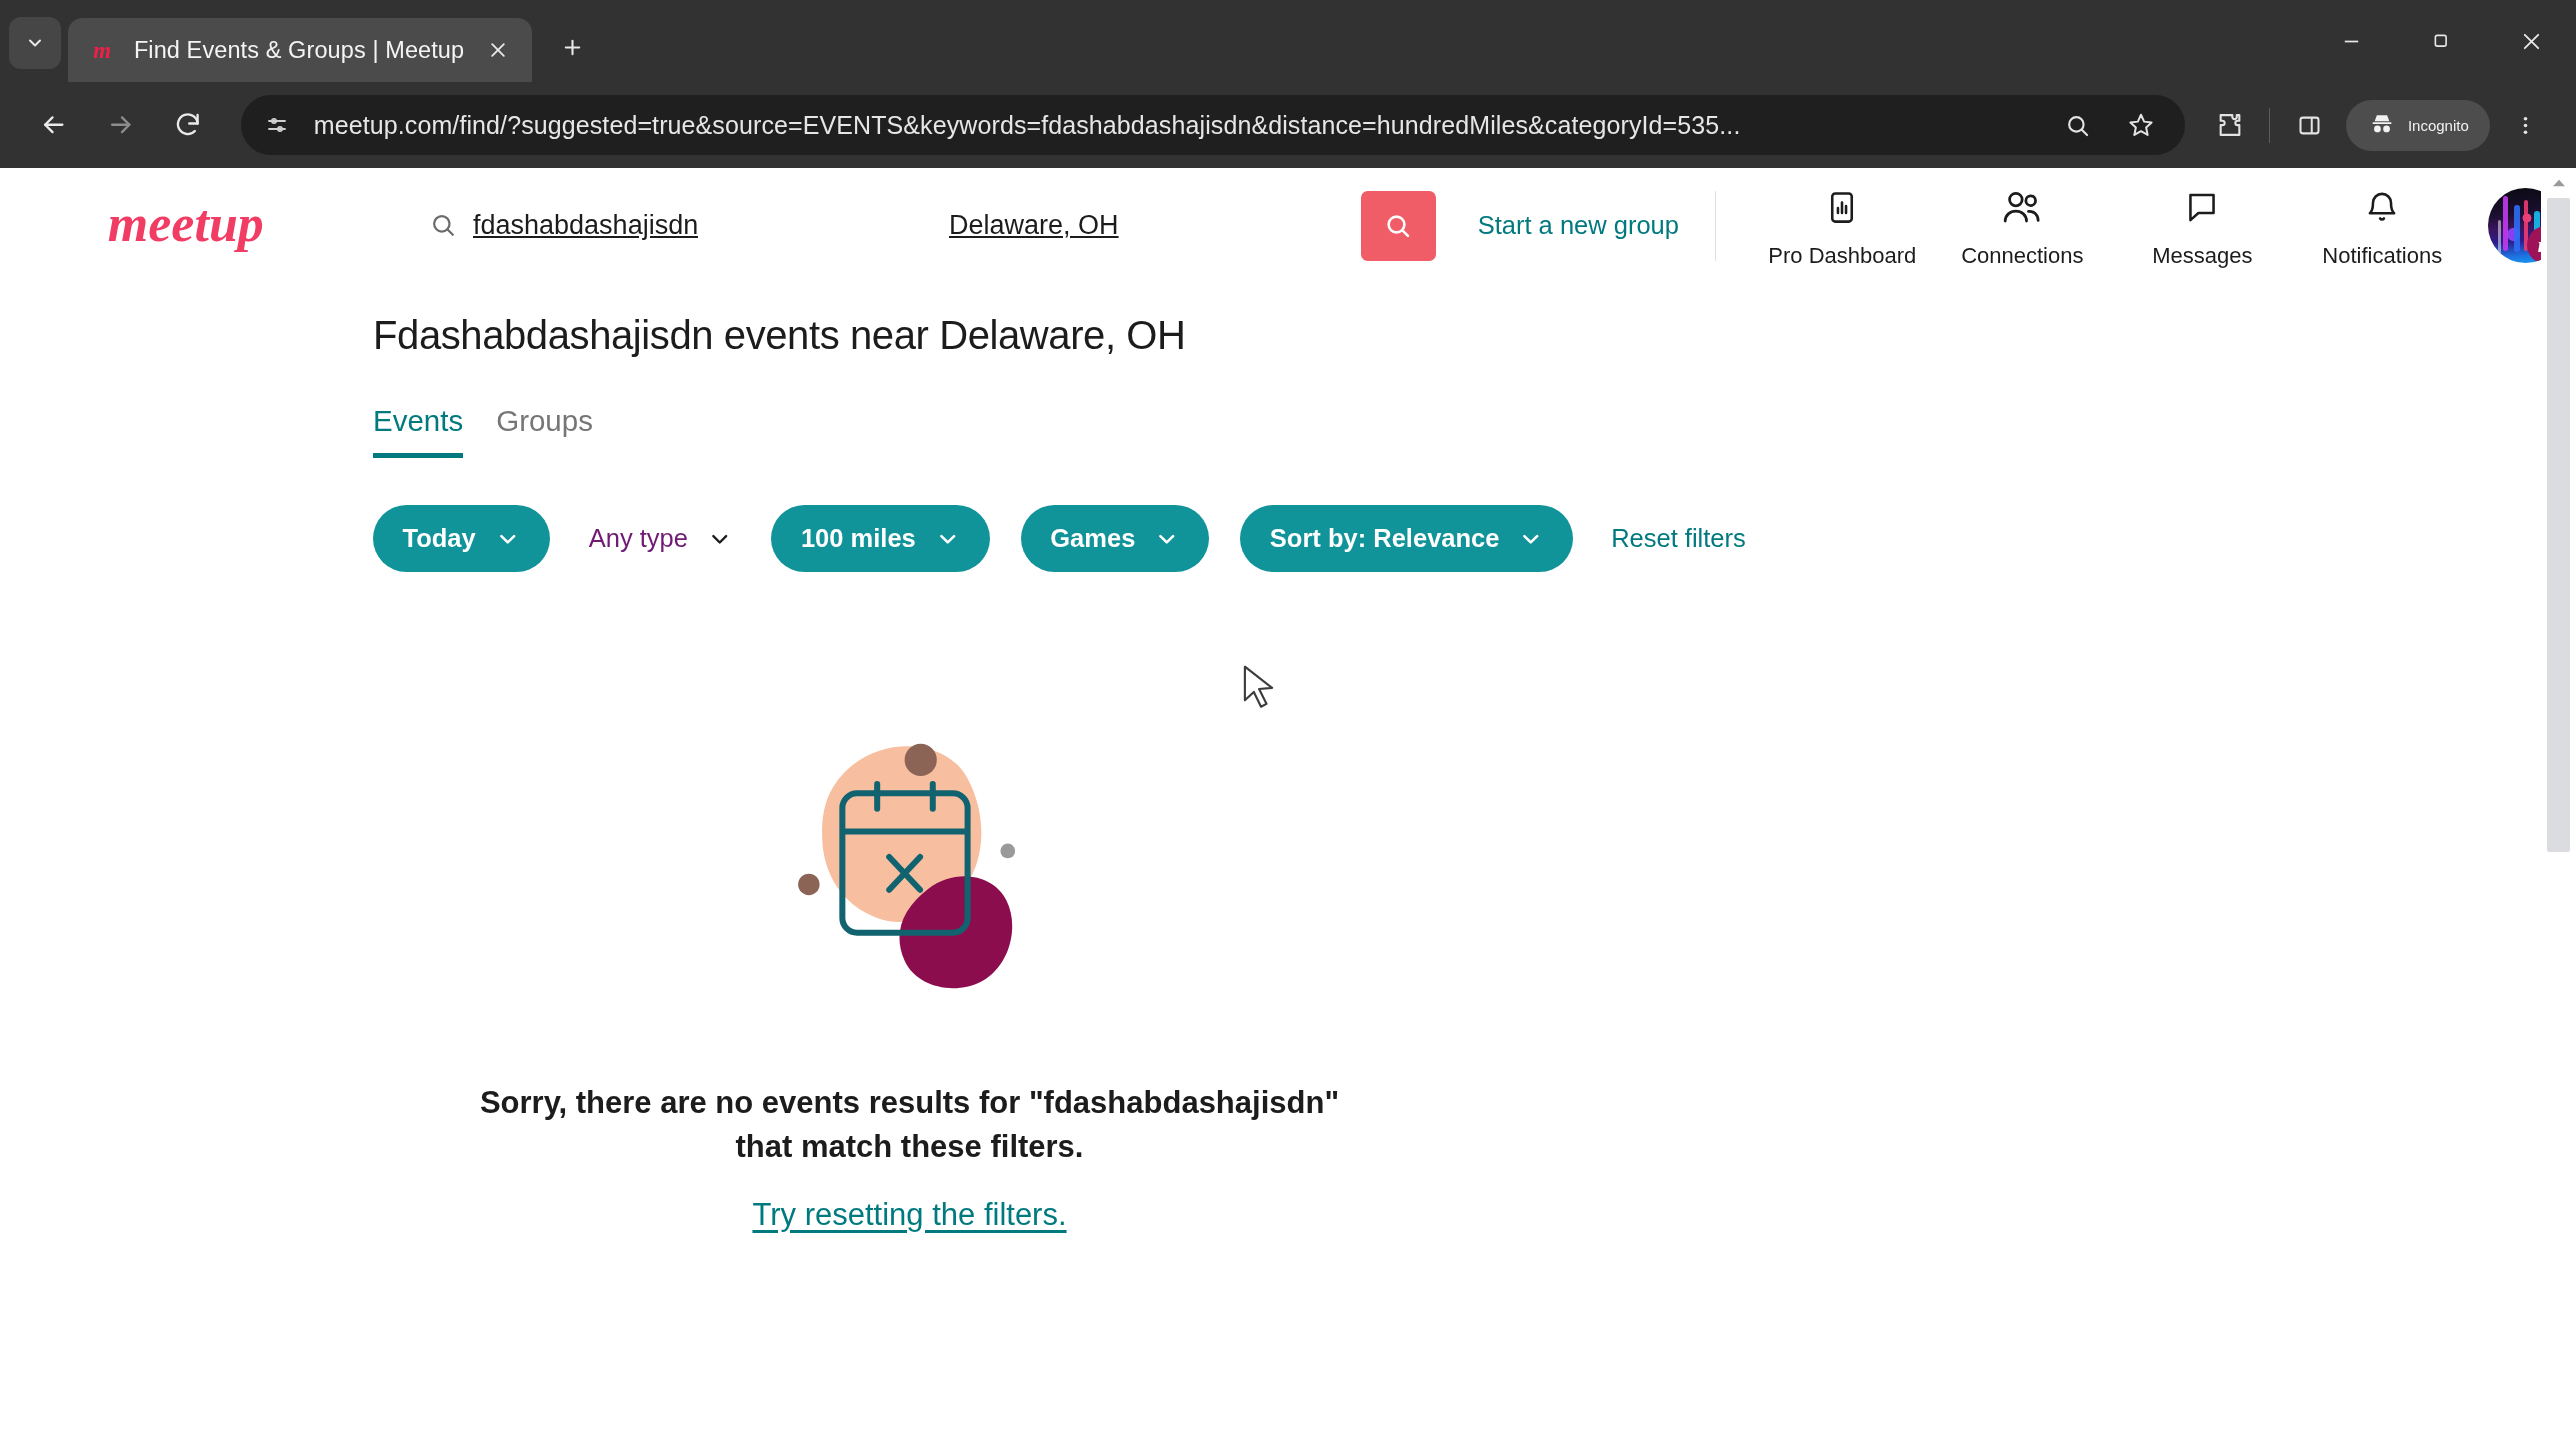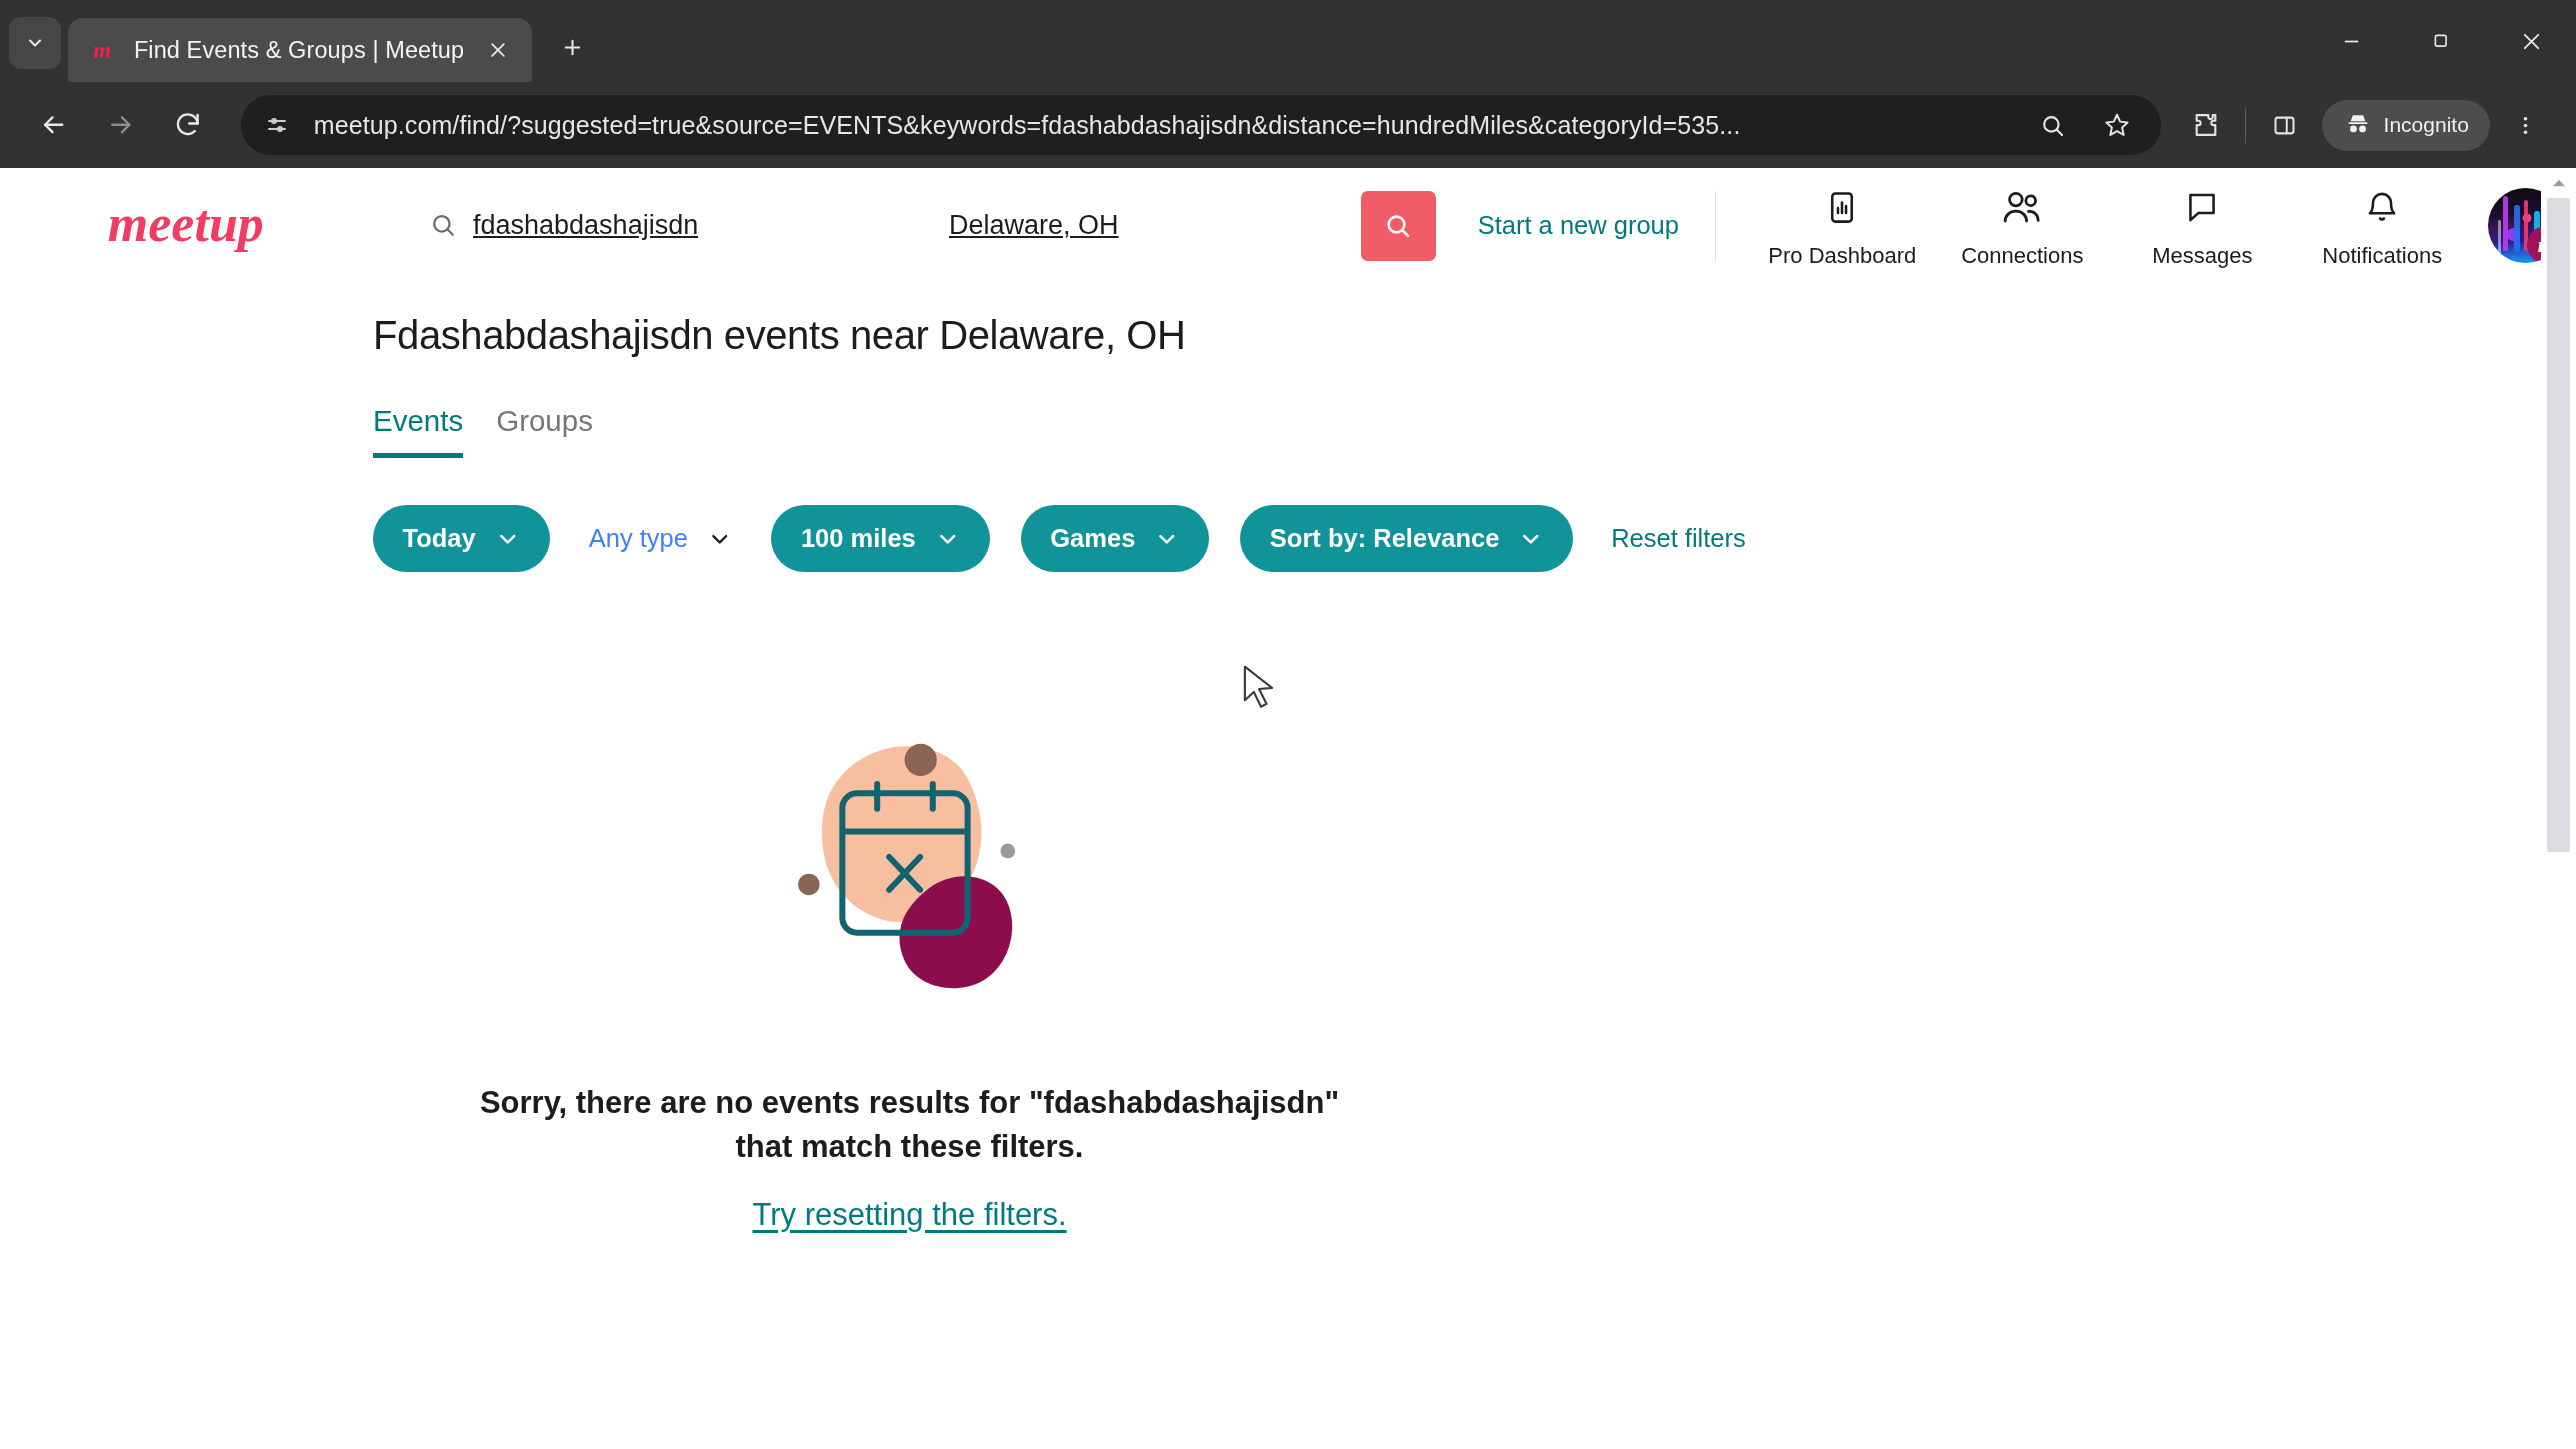--- a/index.html
+++ b/index.html
@@ -100,21 +100,21 @@
   .incognito-pill {
     height: 51px;
     background: #4d4d4d;
     border-radius: 25.5px;
     display: flex;
     align-items: center;
     gap: 12px;
     padding: 0 21.5px;
     margin-left: 9.4px;
   }
-  .incognito-label { color:#f1f1f1; font-size: 21px; white-space: nowrap; }
+  .incognito-label { color:#f1f1f1; font-size: 15px; white-space: nowrap; }
   .menu-dots { width: 56px; height: 56px; display:flex; align-items:center; justify-content:center; margin-left: 6.7px; flex:0 0 56px;}
 
   
   .viewport {
     flex: 1;
     position: relative;
     background: #ffffff;
     overflow: hidden;
   }
   .page { width: 2541px; height: 100%; position: relative; }
@@ -206,21 +206,21 @@
   .filters-row { display: flex; align-items: center; gap: 31px; margin-top: 47px; }
   .chip {
     height: 67px;
     border-radius: 34px;
     display: flex; align-items: center; gap: 19px;
     padding: 0 29.5px;
     font-size: 25.5px;
     white-space: nowrap;
   }
   .chip.solid { background: #11939a; color: #ffffff; font-weight: 700; }
-  .chip.plain { background: transparent; color: #3b82f6; padding: 0 8px; font-weight: 400; }
+  .chip.plain { background: transparent; color: #701a75; padding: 0 8px; font-weight: 400; }
   .chip .chev { display:flex; align-items:center; }
   .reset-link { color: #00797f; font-size: 25.5px; white-space: nowrap; margin-left: 6.7px; }
 
   
   .empty {
     margin-top: 158px;
     width: 1073px;
     margin-left: 0;
     display: flex; flex-direction: column; align-items: center;
   }

